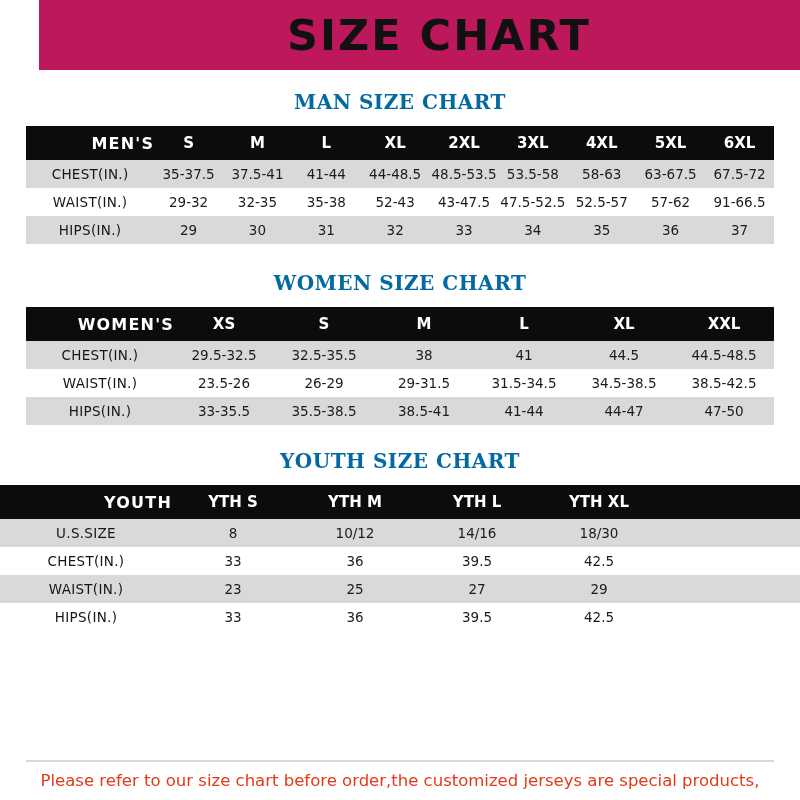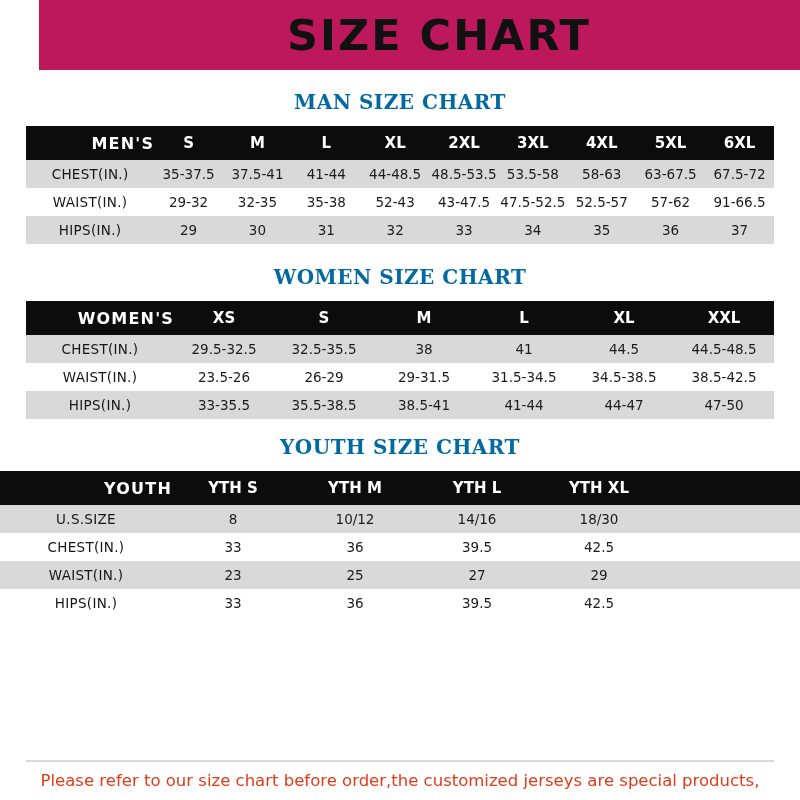--- a/index.html
+++ b/index.html
@@ -35,22 +35,22 @@
   
   .section-title {
     text-align: center;
     font-family: "DejaVu Serif", serif;
     font-weight: bold;
     font-size: 20px;
     color: #0369a1;
     letter-spacing: 0.5px;
   }
   .sec1-title { margin-top: 20px; }
-  .sec2-title { margin-top: 21px; }
-  .sec3-title { margin-top: 16px; }
+  .sec2-title { margin-top: 27px; }
+  .sec3-title { margin-top: 24px; }
 
   
   table {
     border-collapse: collapse;
     width: 748px;
     margin: 12px auto 0 auto;
     table-layout: fixed;
   }
   th, td {
     text-align: center;

